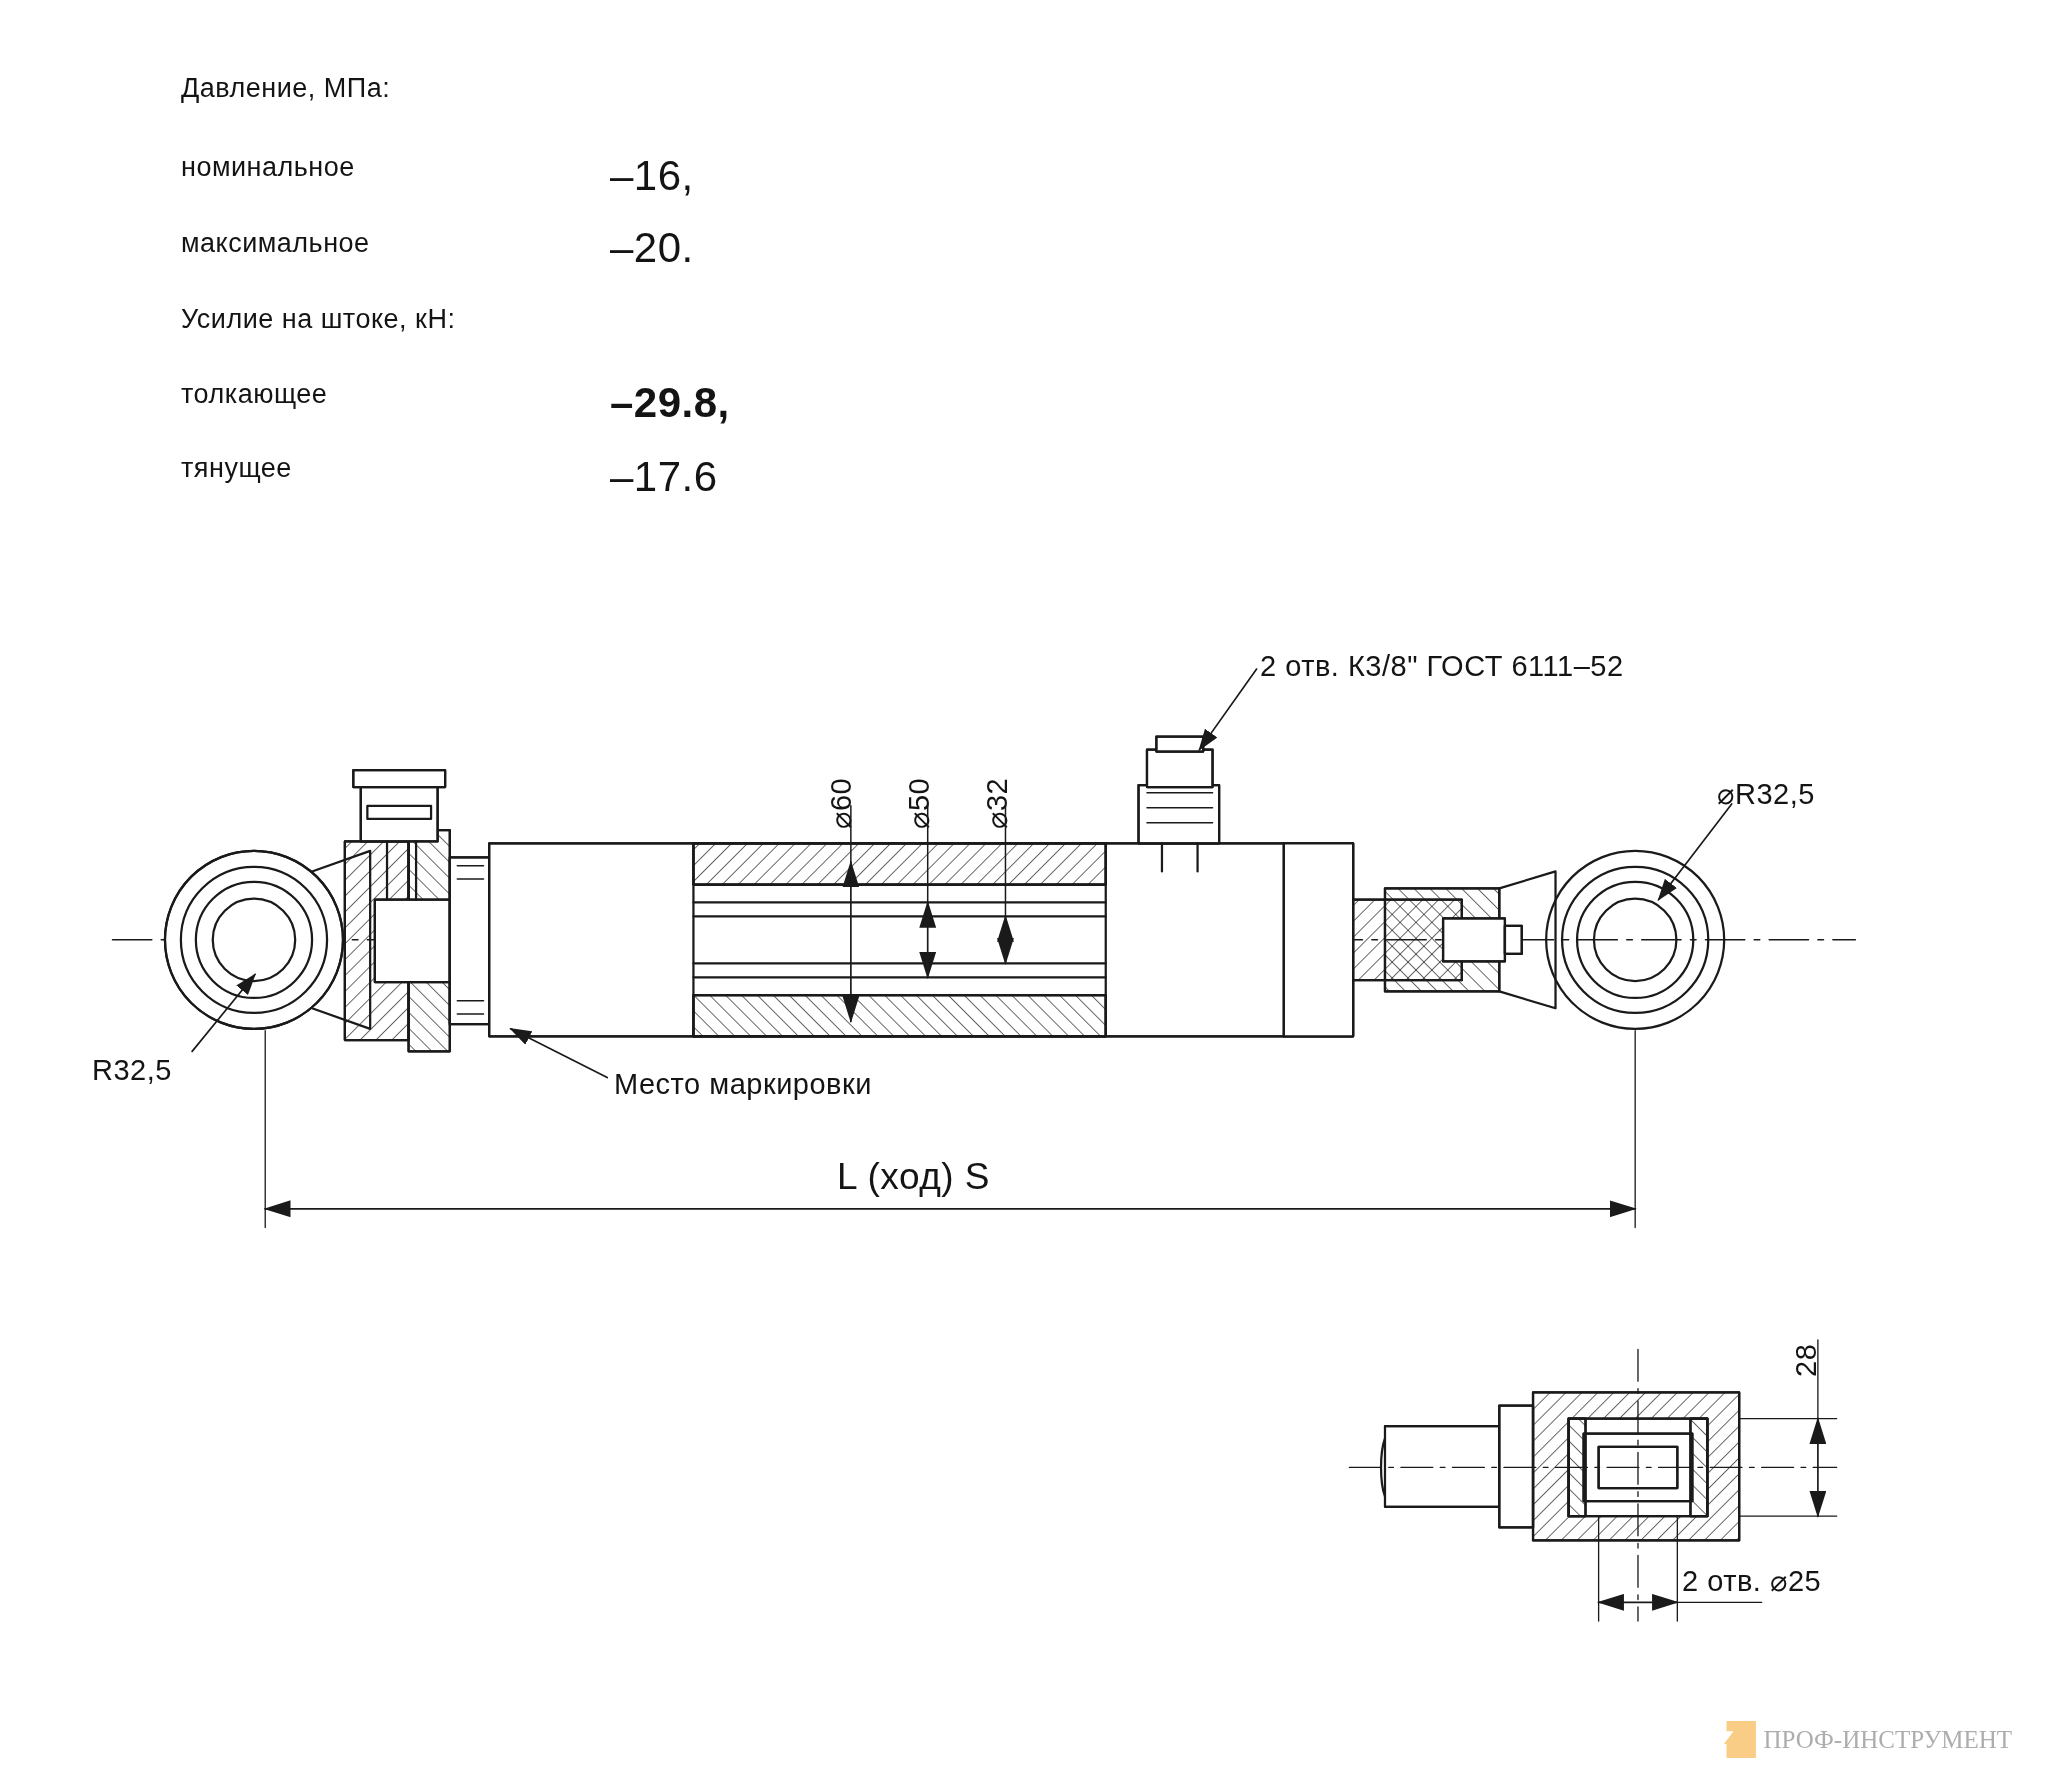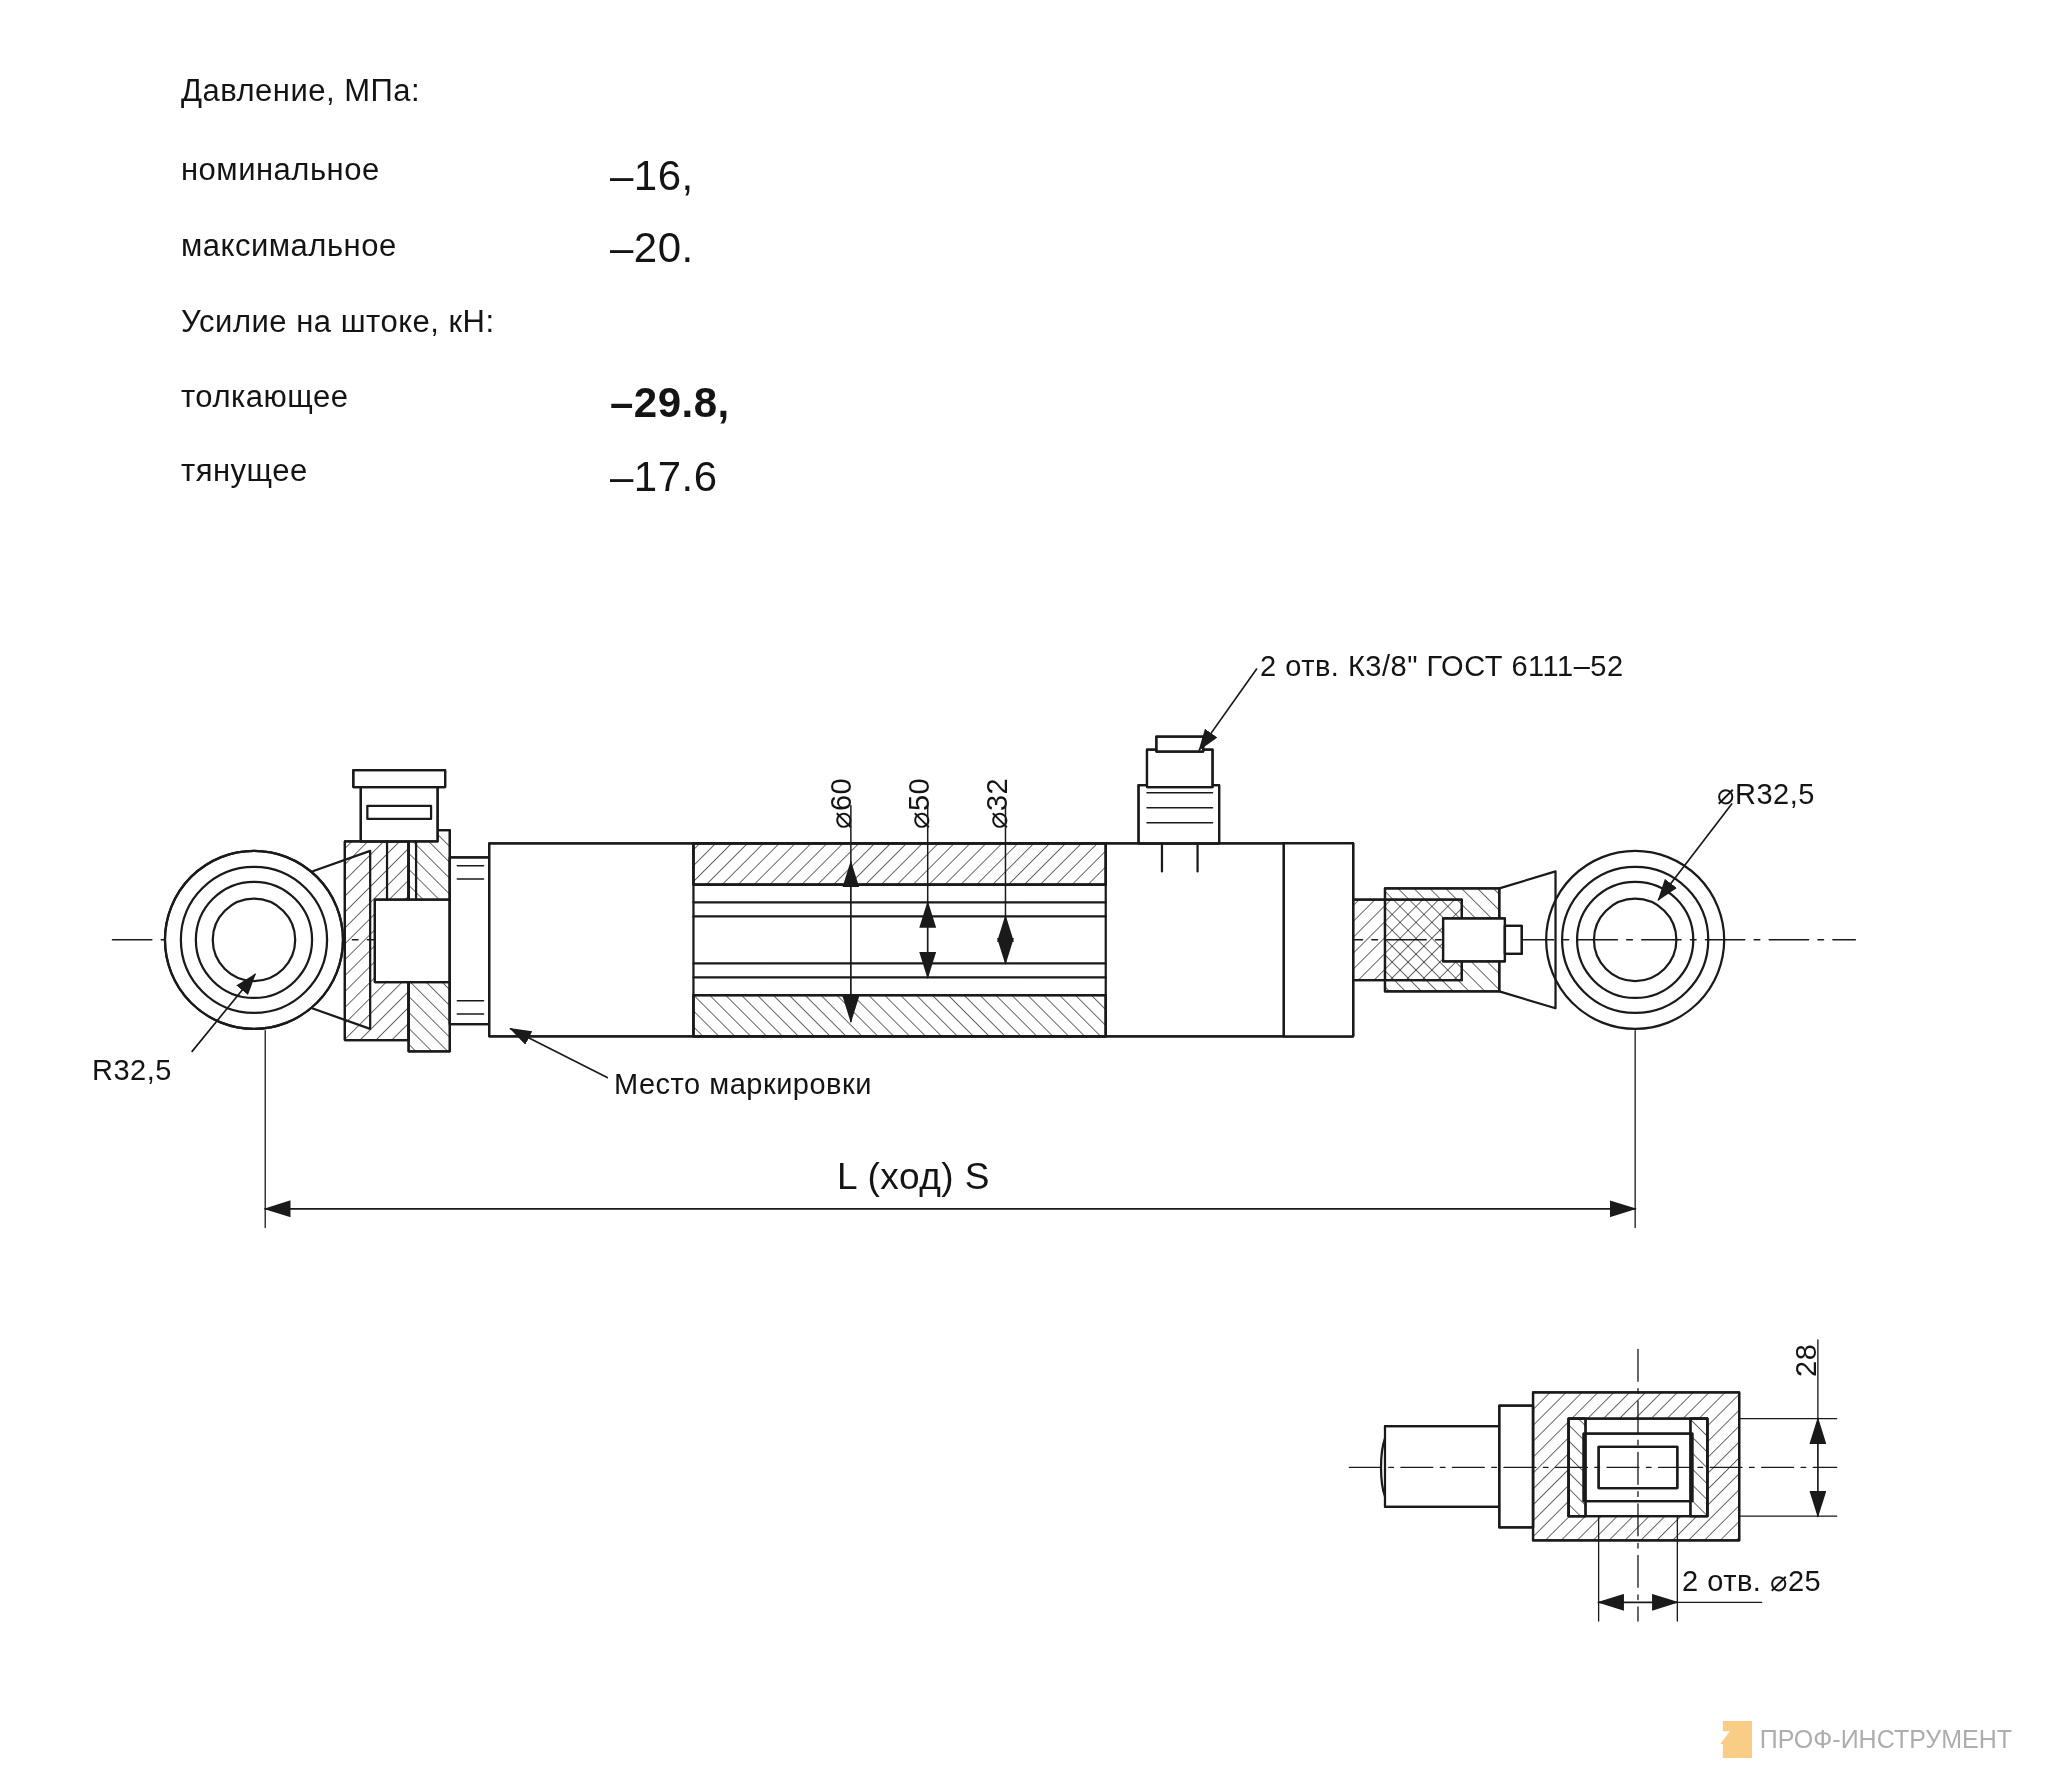--- a/index.html
+++ b/index.html
@@ -21,21 +21,21 @@
     width: 2055px;
     height: 1786px;
   }
   .txt {
     position: absolute;
     white-space: nowrap;
     font-family: "Liberation Sans", sans-serif;
     color: #141414;
     letter-spacing: 0.5px;
   }
-  .spec-label { font-size: 31px; }
+  .spec-label { font-size: 27px; }
   .spec-value { font-size: 42px; margin-left: 36px; }
   .note { font-size: 29px; }
   .big-dim { font-size: 37px; }
   .rot90 {
     transform: rotate(-90deg);
     transform-origin: left top;
   }
   .wm {
     position: absolute;
     right: 43px;
@@ -47,21 +47,21 @@
   }
   .wm-mark {
     width: 32px;
     height: 37px;
     background: #f5a623;
     clip-path: polygon(8% 0%, 100% 0%, 100% 100%, 8% 100%, 8% 62%, 0% 62%, 30% 28%, 8% 28%);
   }
   .wm-text {
     font-size: 25px;
     color: #6b6b6b;
-    font-family: Liberation Sans, sans-serif;
+    font-family: Liberation Serif, serif;
   }
   svg { display: block; }
 </style>
 </head>
 <body>
 
 <div class="canvas">
 
   <div class="txt spec-label" style="left:181px; top:73px;">Давление, МПа:</div>
   <div class="txt spec-label" style="left:181px; top:152px;">номинальное</div>

